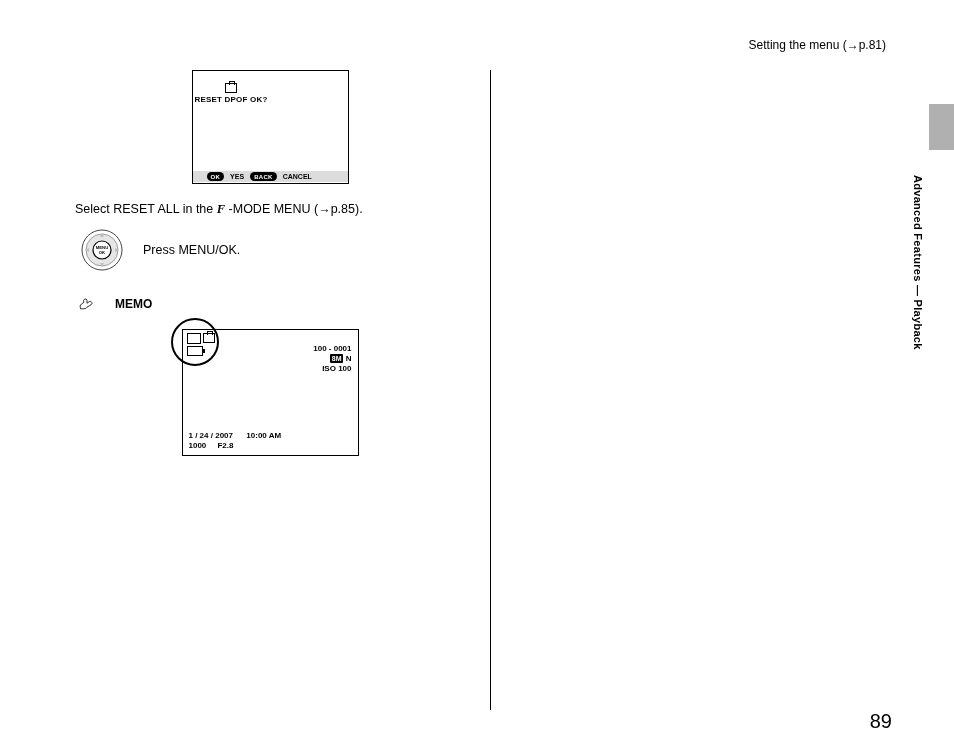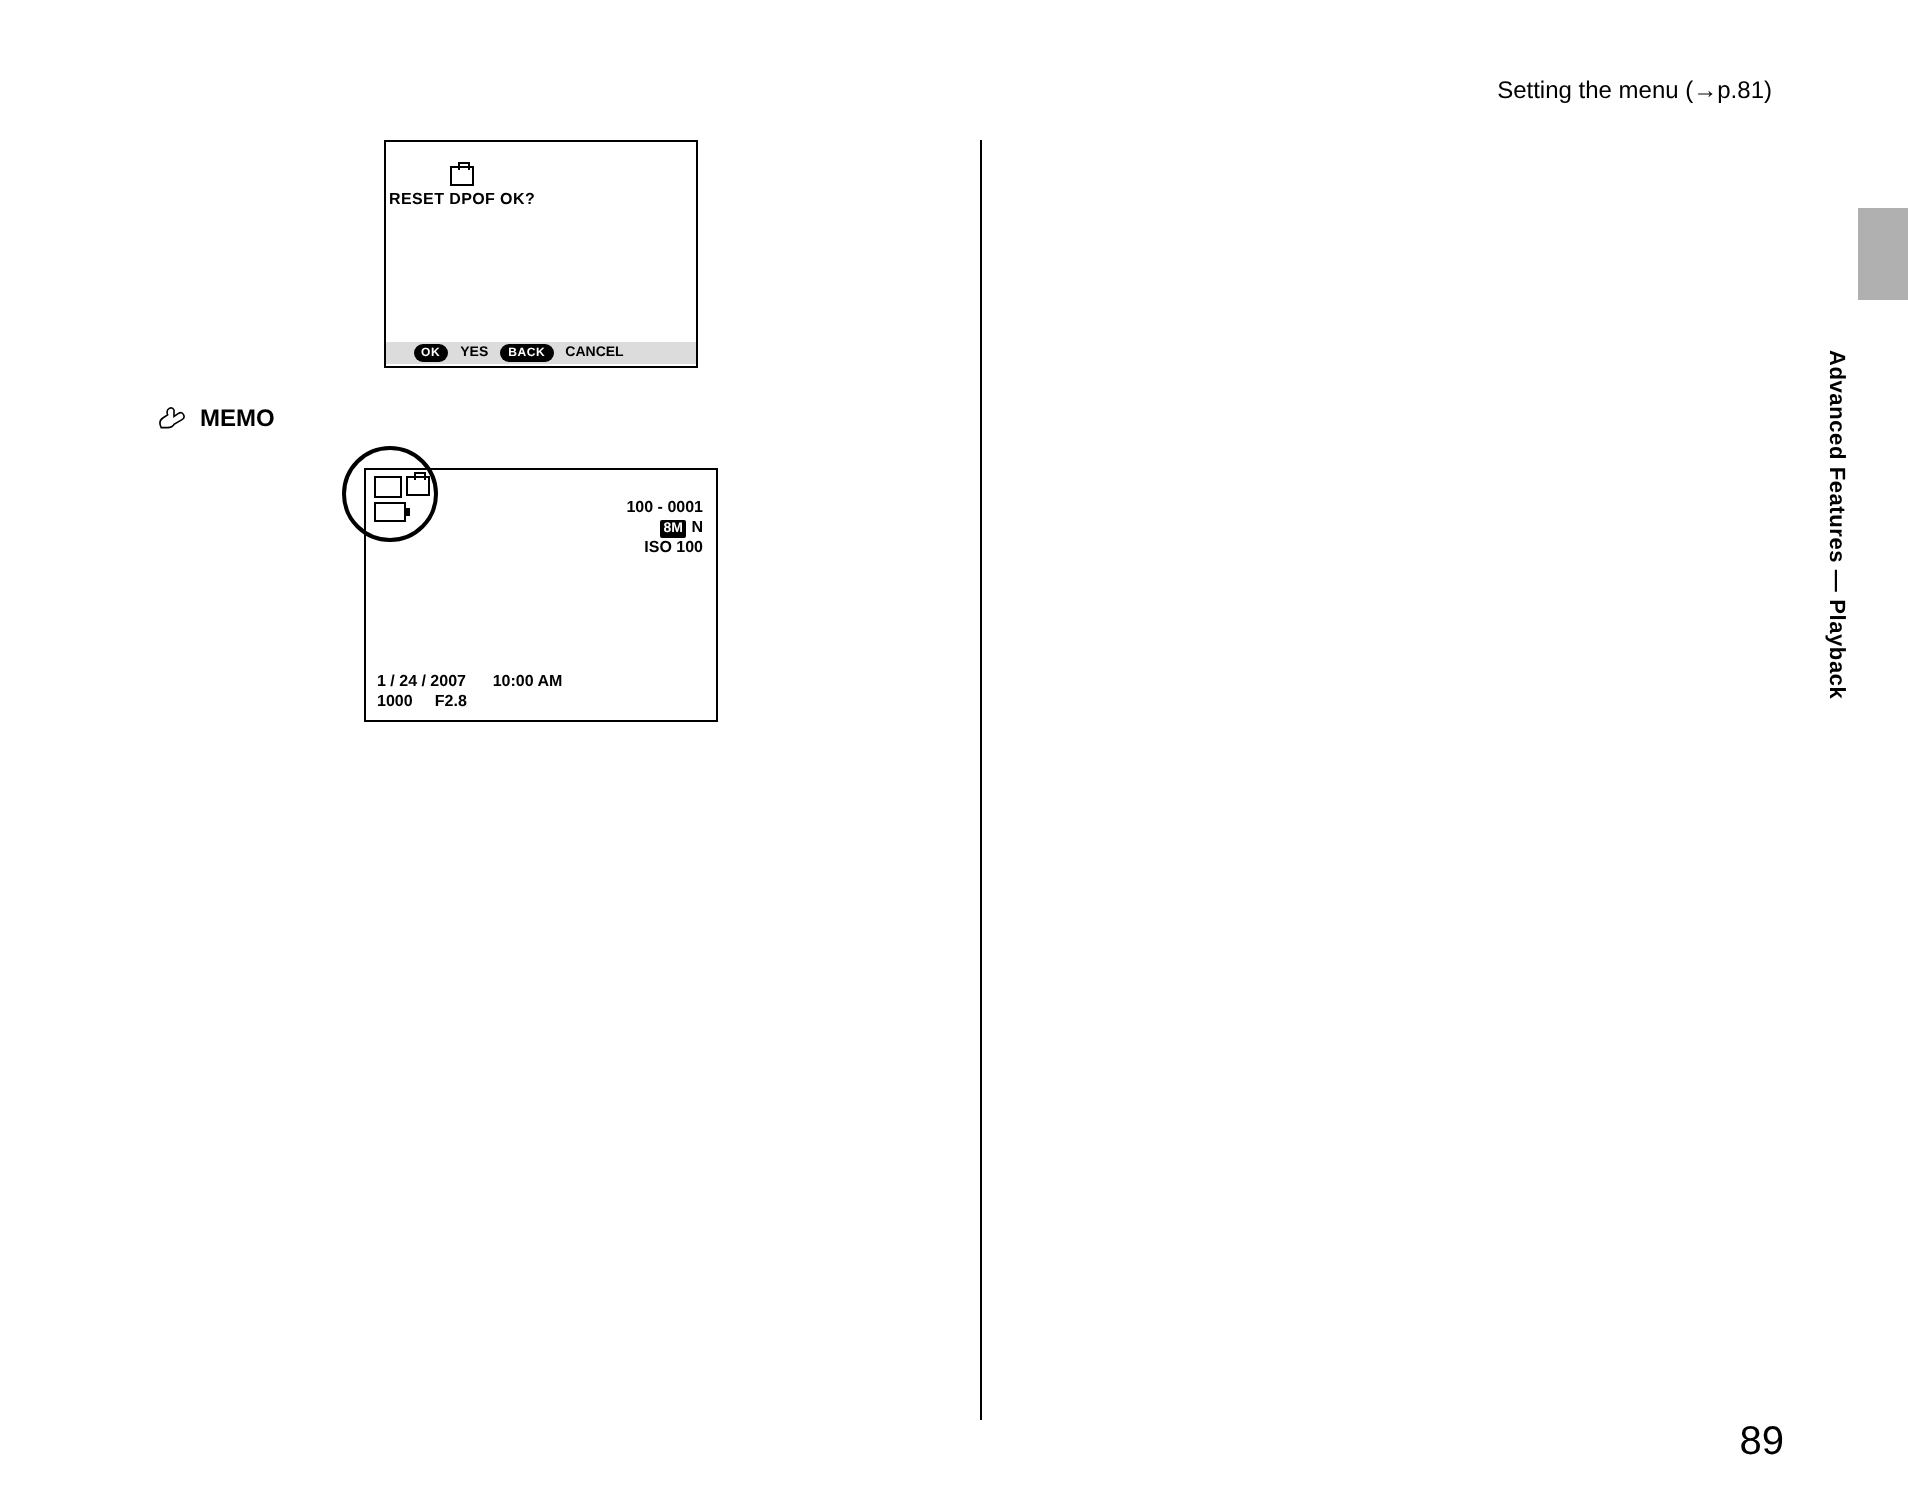--- a/index.html
+++ b/index.html
@@ -127,21 +127,21 @@
   }
   .dial {
     width: 42px; height: 42px;
     position: relative;
   }
   .dial svg { width: 42px; height: 42px; }
   .press-text { font-size: 12.5px; }
   .memo-head {
     display: flex;
     align-items: center;
-    gap: 5px;
+    gap: 20px;
     font-size: 12px;
     font-weight: 700;
     margin-bottom: 18px;
     margin-left: 4px;
   }
   .hand-icon {
     width: 16px; height: 14px;
   }
   .lcd2 {
     width: 175px;
@@ -267,21 +267,40 @@
           <span>RESET DPOF OK?</span>
         </div>
         <div class="lcd-bottom-bar">
           <span class="pill">OK</span>
           <span>YES</span>
           <span class="pill">BACK</span>
           <span>CANCEL</span>
         </div>
       </div>
 
-
+      <div class="instr">
+        <span>Select RESET ALL in the </span><span class="fglyph">F</span><span> -MODE MENU (→p.85).</span>
+      </div>
+
+      <div class="press-row">
+        <div class="dial">
+          <svg viewBox="0 0 42 42">
+            <circle cx="21" cy="21" r="20" fill="none" stroke="#444" stroke-width="1"></circle>
+            <circle cx="21" cy="21" r="16" fill="#e6e6e6" stroke="#888" stroke-width="0.8"></circle>
+            <circle cx="21" cy="21" r="9" fill="#fff" stroke="#000" stroke-width="1.2"></circle>
+            <text x="21" y="20" text-anchor="middle" font-size="4.2" font-weight="700">MENU</text>
+            <text x="21" y="25" text-anchor="middle" font-size="4.2" font-weight="700">OK</text>
+            <path d="M21 4 l-2 4 h4 z" fill="#bfbfbf"></path>
+            <path d="M21 38 l-2 -4 h4 z" fill="#bfbfbf"></path>
+            <path d="M4 21 l4 -2 v4 z" fill="#bfbfbf"></path>
+            <path d="M38 21 l-4 -2 v4 z" fill="#bfbfbf"></path>
+          </svg>
+        </div>
+        <div class="press-text">Press MENU/OK.</div>
+      </div>
 
       <div class="memo-head">
         <svg class="hand-icon" viewBox="0 0 20 16">
           <path d="M2 14 Q0 10 3 8 L6 6 Q5 3 7 2 Q9 1 10 3 L10 7 L13 5 Q15 4 16 6 Q17 8 15 9 L10 12 Q9 14 6 14 Z" fill="none" stroke="#000" stroke-width="1"></path>
         </svg>
         <span>MEMO</span>
       </div>
 
       <div class="lcd2">
         <div class="circle-mark"></div>

